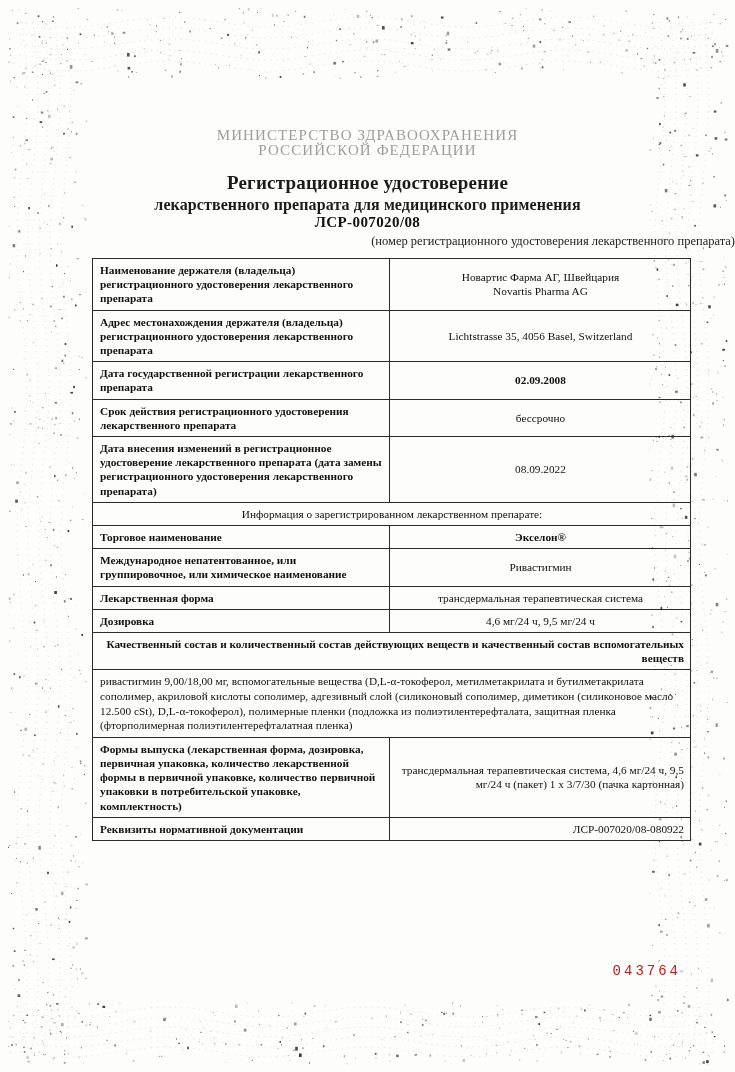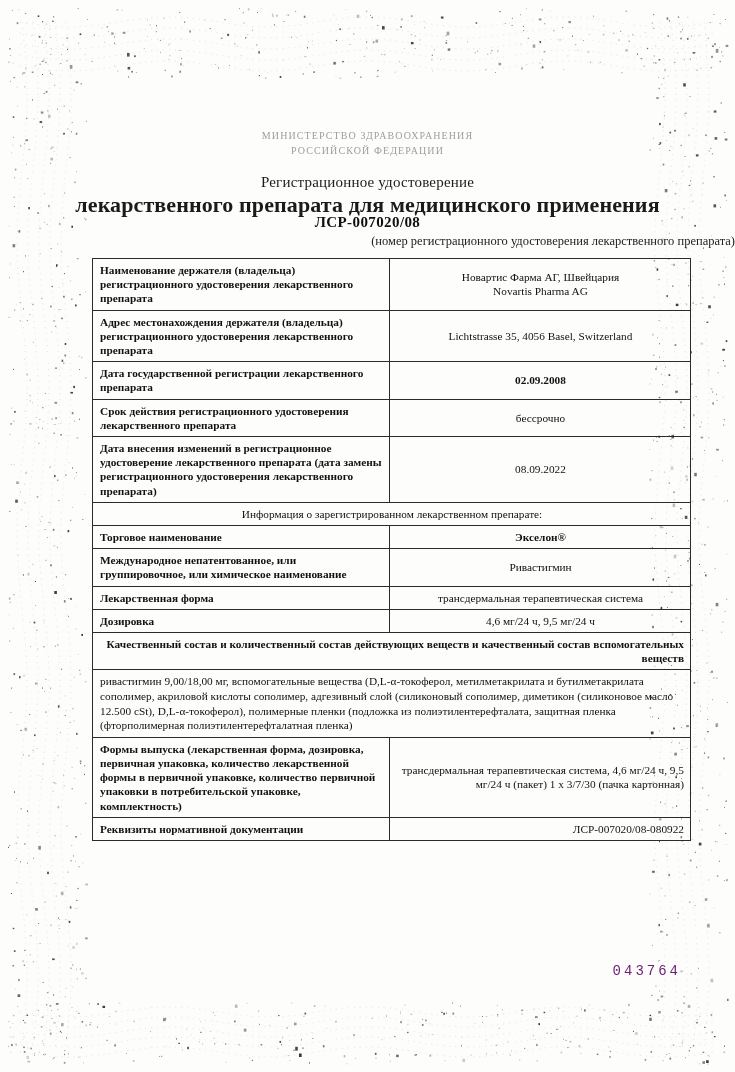--- a/index.html
+++ b/index.html
@@ -14,36 +14,36 @@
   }
   
   .frame{position:absolute;inset:0;pointer-events:none;z-index:1;}
   .frame svg{width:100%;height:100%;display:block;}
   .page{position:absolute;inset:0;z-index:2;}
 
   
   .ministry{
     text-align:center;
     margin-top:128px;
-    font-size:10px;
+    font-size:15px;
     letter-spacing:1.1px;
     line-height:15px;
     color:#8d8d8d;
     font-family:"Liberation Serif", serif;
     opacity:.85;
   }
   .ministry div{filter:blur(.35px);}
 
   .title-block{text-align:center;margin-top:14px;}
   .title-1{
-    font-size:15px;font-weight:normal;letter-spacing:.2px;
+    font-size:19px;font-weight:bold;letter-spacing:.2px;
     line-height:21px;color:#1b1b1b;
   }
   .title-2{
-    font-size:22px;font-weight:bold;letter-spacing:.1px;
+    font-size:16px;font-weight:bold;letter-spacing:.1px;
     line-height:21px;color:#1b1b1b;margin-top:1px;
     white-space:nowrap;
   }
   .reg-number{
     font-size:15px;font-weight:bold;margin-top:-1px;letter-spacing:.4px;
   }
   .reg-caption{
     font-size:12.5px;margin-top:3px;color:#222;text-align:right;
   }
 
@@ -70,21 +70,21 @@
     text-align:left;font-weight:normal;padding:4px 7px 5px 7px;
     line-height:14.6px;
     margin-top:6px;
   }
   .bold-val{font-weight:bold;}
 
   
   .serial{
     position:absolute;right:54px;top:963px;
     font-family:"Liberation Mono", monospace;
-    font-size:14px;letter-spacing:3px;color:#701a75;
+    font-size:14px;letter-spacing:3px;color:#b91c1c;
   }
 </style>
 </head>
 <body>
 
 <div class="frame">
   <svg viewBox="0 0 735 1072" preserveAspectRatio="none" id="speckle-svg" aria-hidden="true">
       <rect x="182.7" y="65.0" width="0.9" height="0.9" fill="#1c1c1c" opacity="0.18"></rect>
       <rect x="307.0" y="47.2" width="0.9" height="1.2" fill="#1c1c1c" opacity="0.89"></rect>
       <rect x="495.0" y="72.1" width="0.9" height="0.6" fill="#1c1c1c" opacity="0.80"></rect>

